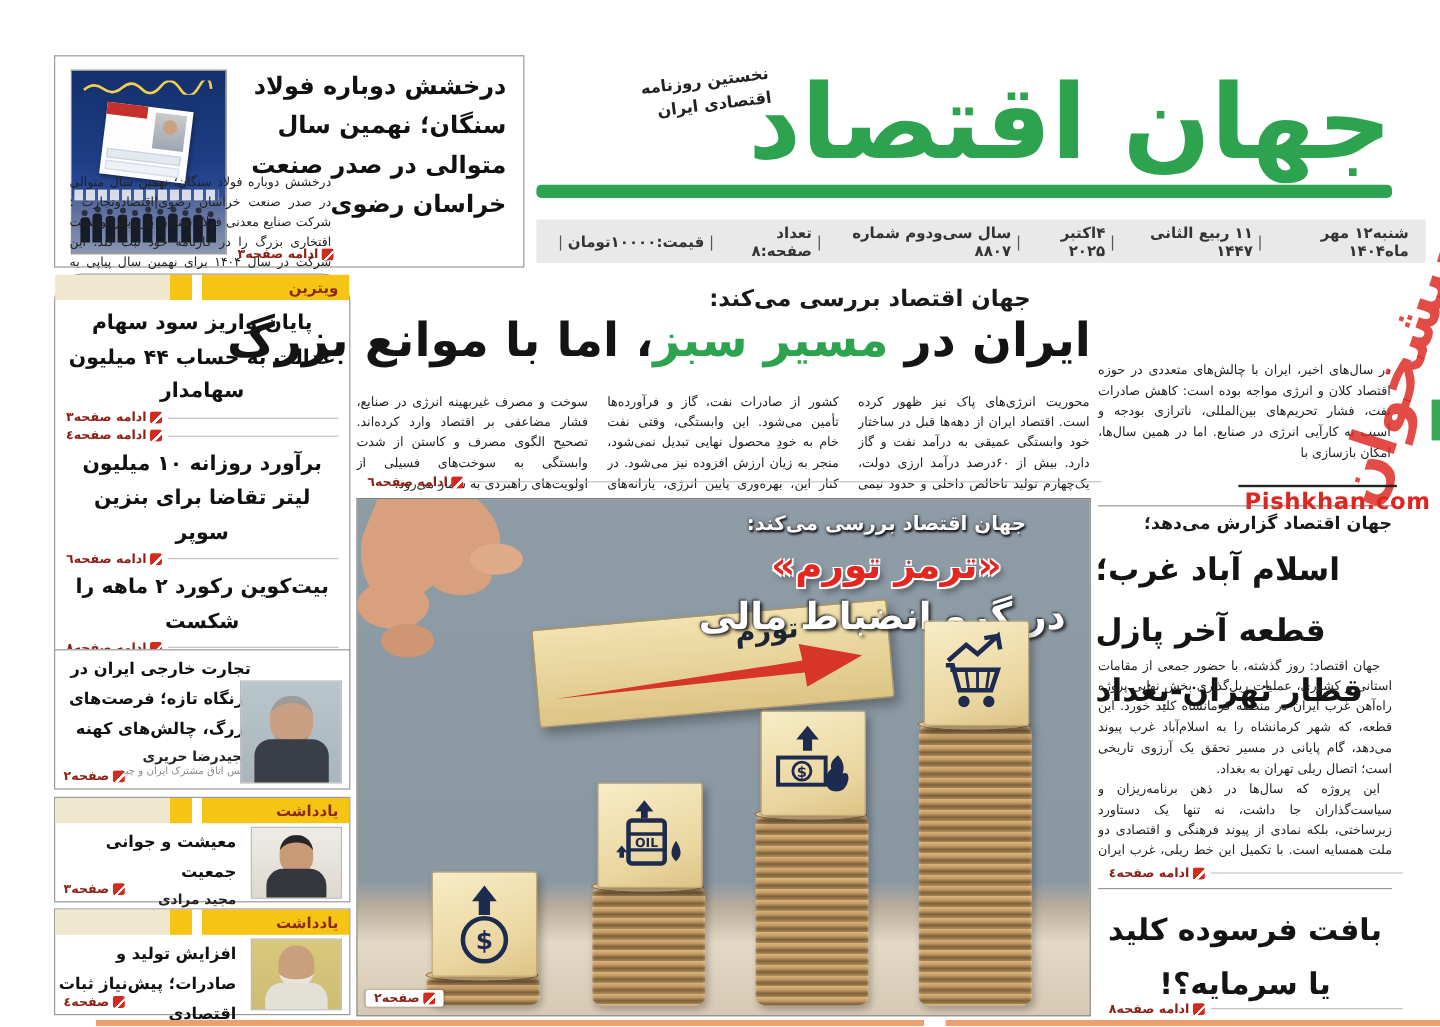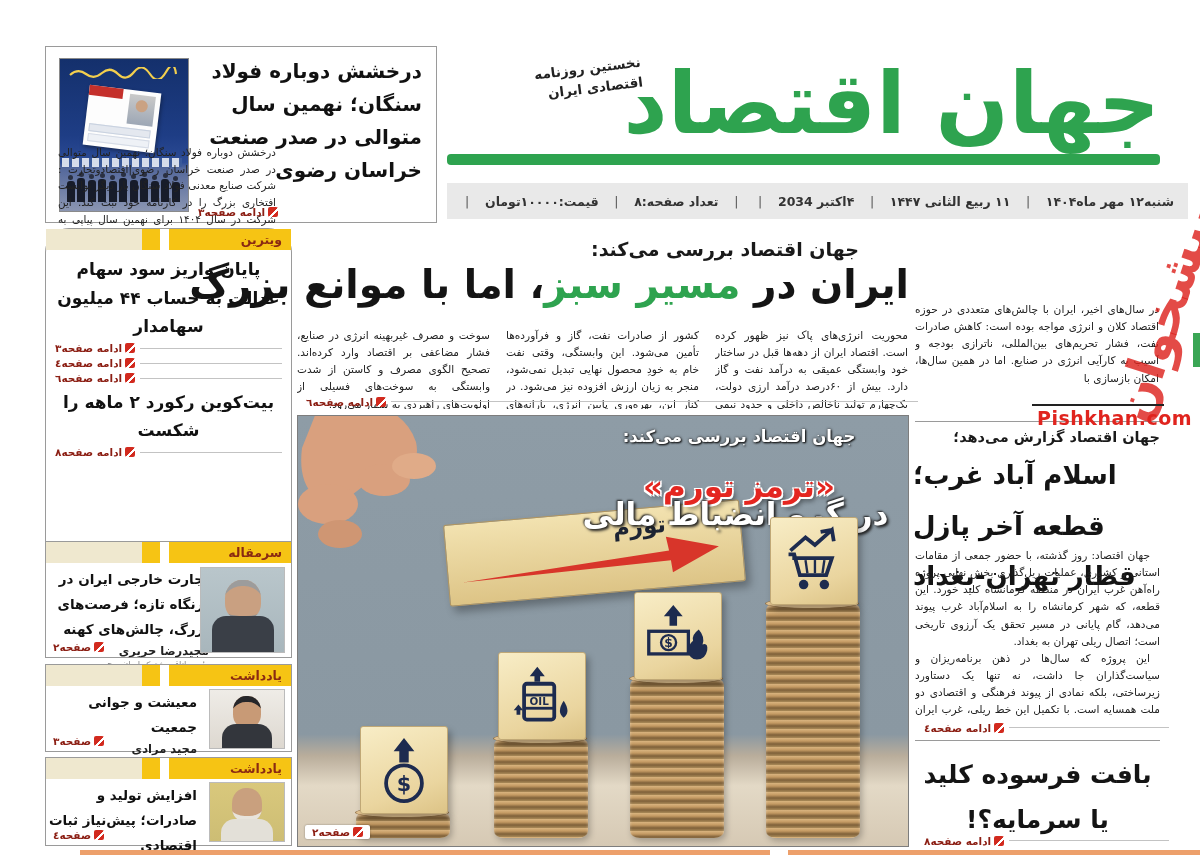--- a/index.html
+++ b/index.html
@@ -36,21 +36,21 @@
   .r-kicker{font-size:14.5px; font-weight:bold; color:#1a1a1a; text-align:right;}
   .r-head{font-size:26px; font-weight:700; color:#141414; text-align:left; line-height:1.95;}
   .r-head2{font-size:25px; font-weight:900; color:#141414; text-align:center; line-height:1.8;}
   .hline{border-top:1px solid #9a9a9a;}
   
   .wm-fa{color:rgba(221,35,30,.82); font-weight:900; font-size:52px; transform:rotate(-72deg); white-space:nowrap;}
   .wm-en{color:#e0241e; font-weight:bold; font-size:19px; letter-spacing:.5px;}
   
   .feature{background:linear-gradient(180deg,#8e9ca6 0%, #8a98a2 74%, #b9ad9b 79%, #e3d9c6 86%, #d6c9b4 100%); border:1px solid #7d7d7d; overflow:hidden;}
   .f-kicker{position:absolute; top:11px; right:14px; width:310px; text-align:center; color:#fff; font-size:16.5px; font-weight:bold; text-shadow:0 0 3px #2c2c2c, 1px 1px 2px #000;}
-  .f-line1{position:absolute; top:38px; right:14px; width:310px; text-align:center; font-size:31px; font-weight:900; color:#e42620; text-shadow:1.5px 1.5px 0 #fff,-1.5px -1.5px 0 #fff,1.5px -1.5px 0 #fff,-1.5px 1.5px 0 #fff,3px 4px 5px rgba(0,0,0,.45);margin-top:14px;}
+  .f-line1{position:absolute; top:38px; right:14px; width:310px; text-align:center; font-size:31px; font-weight:900; color:#e42620; text-shadow:1.5px 1.5px 0 #fff,-1.5px -1.5px 0 #fff,1.5px -1.5px 0 #fff,-1.5px 1.5px 0 #fff,3px 4px 5px rgba(0,0,0,.45);}
   .f-line2{position:absolute; top:80px; right:0; width:345px; text-align:center; font-size:31px; font-weight:900; color:#fff; text-shadow:2px 2px 3px #1f1f1f,-1px -1px 2px #1f1f1f;}
   .tblock{position:absolute; left:148px; top:96px; width:295px; height:80px; transform:rotate(-5deg); background:linear-gradient(180deg,#f2e2b0,#ddc486); border:1px solid #b2955e; box-shadow:4px 6px 9px rgba(0,0,0,.3); border-radius:3px;}
   .tblock .word{position:absolute; top:4px; right:74px; font-size:23px; font-weight:900; color:#1d2433;}
   .coins{position:absolute; width:94px; border-radius:10px/7px; background:repeating-linear-gradient(180deg,#d9b47f 0px,#c49a63 3px,#7e6039 6px,#aa8a58 9px); box-shadow:inset 0 2px 3px rgba(255,255,255,.35), 2px 3px 6px rgba(0,0,0,.25);}
   .coins::before{content:""; position:absolute; top:-5px; left:-1px; width:94px; height:11px; background:#e6c693; border:1px solid #8a6a40; border-radius:50%; box-sizing:border-box;}
   .cube{position:absolute; width:86px; height:86px; background:linear-gradient(160deg,#f8edc6 0%,#ead59f 70%,#dcc386 100%); border:1px solid #c0a876; box-shadow:3px 5px 7px rgba(0,0,0,.3); border-radius:3px; display:flex; align-items:center; justify-content:center;}
   .pg-label{position:absolute; bottom:7px; left:7px; background:#fff; border-radius:2px; padding:1px 7px; display:flex; align-items:center; box-shadow:0 0 2px rgba(0,0,0,.4);}
   
   .steel-title{font-size:20px; font-weight:900; color:#111; text-align:right; line-height:1.65; padding:6px 10px 0 6px;}
   .steel-body{font-size:10.4px; line-height:1.6; color:#222; text-align:justify; text-align-last:right; padding:5px 10px 0 8px;}
@@ -79,22 +79,23 @@
     <div>اقتصادی ایران</div>
   </div>
   <div class="abs logo-underline" style="right:0; top:102px; width:713px; height:11px;"></div>
 </div>
 
 <div class="abs datebar" style="left:447px; top:183px; width:713px; height:36px;">
   <span>شنبه۱۲ مهر ماه۱۴۰۴</span>
     <span class="sep">|</span>
   <span>۱۱ ربیع الثانی ۱۴۴۷</span>
     <span class="sep">|</span>
-  <span>۴اکتبر 2034</span>
-    <span class="sep">|</span>
+  <span>۴اکتبر ۲۰۲۵</span>
+    <span class="sep">|</span>
+  <span>سال سی‌ودوم شماره ۸۸۰۷</span>
     <span class="sep">|</span>
   <span>تعداد صفحه:۸</span>
     <span class="sep">|</span>
   <span>قیمت:۱۰۰۰۰تومان</span>
     <span class="sep">|</span>
 </div>
 
 <div class="abs frame" style="left:45px; top:46px; width:392px; height:177px;">
   <div class="abs award" style="left:13px; top:11px; width:128px; height:152px;">
     <svg class="squiggle" viewBox="0 0 110 12">
@@ -139,35 +140,35 @@
   <div class="cont">
       <span class="line"></span>
       <span class="flag"></span>
       <span class="cont-label">ادامه صفحه۳</span>
     </div>
   <div class="cont">
       <span class="line"></span>
       <span class="flag"></span>
       <span class="cont-label">ادامه صفحه٤</span>
     </div>
+  <div class="v-title">برآورد روزانه ۱۰ میلیون لیتر تقاضا برای بنزین سوپر</div>
   <div class="cont">
       <span class="line"></span>
       <span class="flag"></span>
       <span class="cont-label">ادامه صفحه٦</span>
     </div>
   <div class="v-title">بیت‌کوین رکورد ۲ ماهه را شکست</div>
   <div class="cont">
       <span class="line"></span>
       <span class="flag"></span>
       <span class="cont-label">ادامه صفحه۸</span>
     </div>
 </div>
 
 <div class="abs frame" style="left:45px; top:541px; width:247px; height:117px;">
-  <div class="sec-head">سرمقاله</div>
   <div class="avatar" style="right:6px; top:25px; width:83px; height:84px; background:linear-gradient(180deg,#b9c6cb,#a8b6bc);">
     <span class="head" style="top:12px; width:36px; height:40px; background:#c9a081; box-shadow:inset 0 -26px 0 -22px #8d8d8d, inset 0 10px 0 -4px #9c9c9c;"></span>
     <span class="body" style="top:48px; width:62px; height:40px; background:#3a3f47;"></span>
   </div>
   <div style="margin-right:74px;">
     <div class="col-title">تجارت خارجی ایران در بزنگاه تازه؛ فرصت‌های بزرگ، چالش‌های کهنه</div>
     <div class="col-author">مجیدرضا حریری</div>
     <div class="col-role">رئیس اتاق مشترک ایران و چین</div>
   </div>
   <div class="abs" style="left:7px; bottom:4px; display:flex; align-items:center;">

